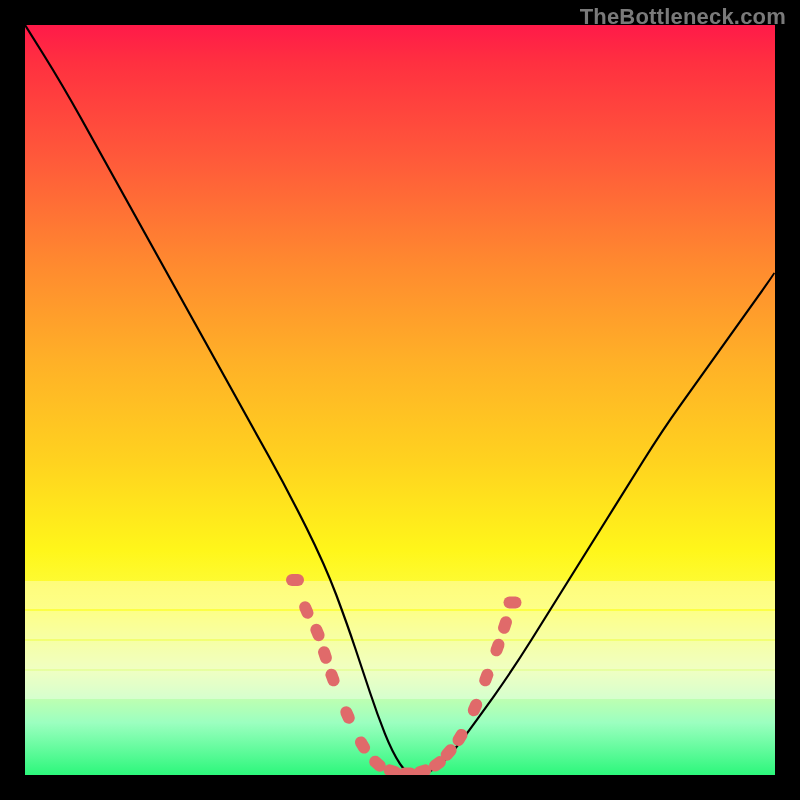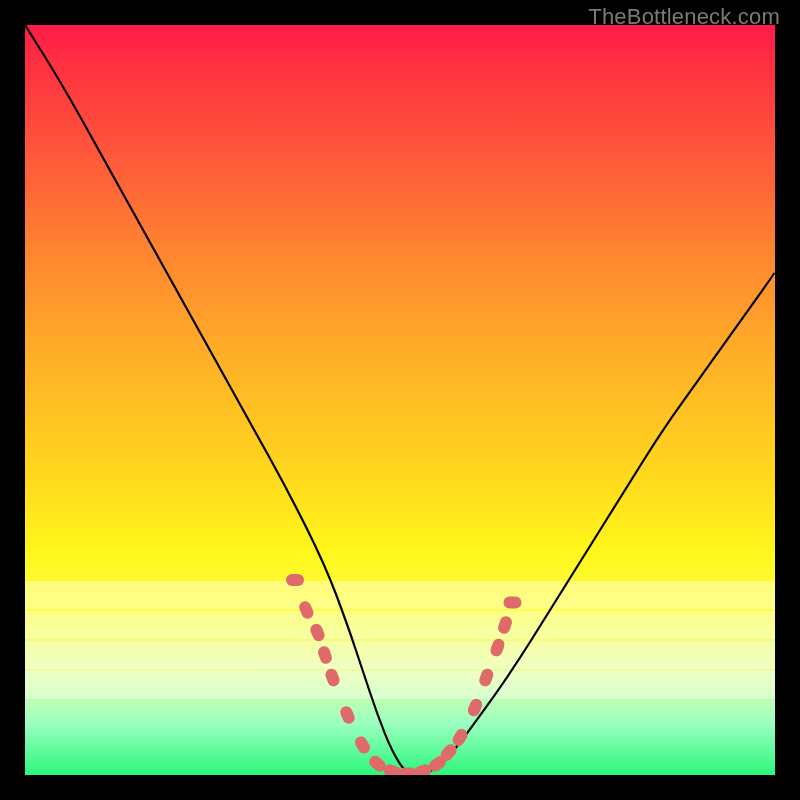--- a/index.html
+++ b/index.html
@@ -6,24 +6,24 @@
   html, body { width: 800px; height: 800px; overflow: hidden; background: #000; }
   .frame {
     position: relative;
     width: 800px;
     height: 800px;
     background: #000;
   }
   .watermark {
     position: absolute;
     top: 4px;
-    right: 20px;
+    right: 14px;
     font-family: Arial, Helvetica, sans-serif;
     font-size: 22px;
-    font-weight: normal;
+    font-weight: bold;
     color: #7a7a7a;
     letter-spacing: 0.2px;
     z-index: 10;
   }
   .plot {
     position: absolute;
     left: 25px;
     top: 25px;
     width: 750px;
     height: 750px;

